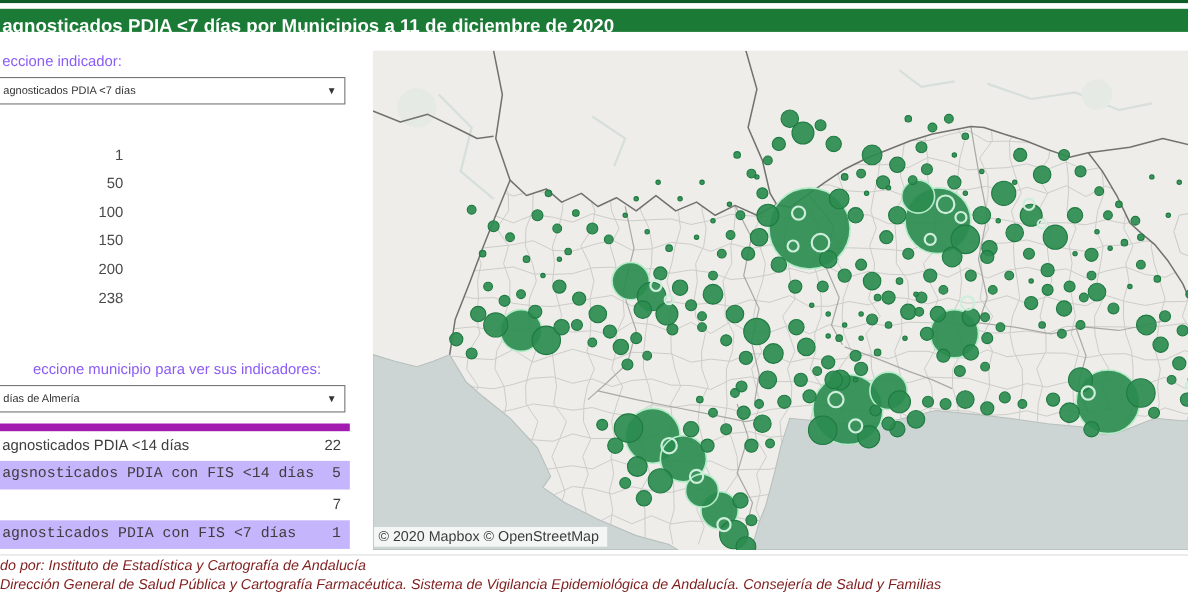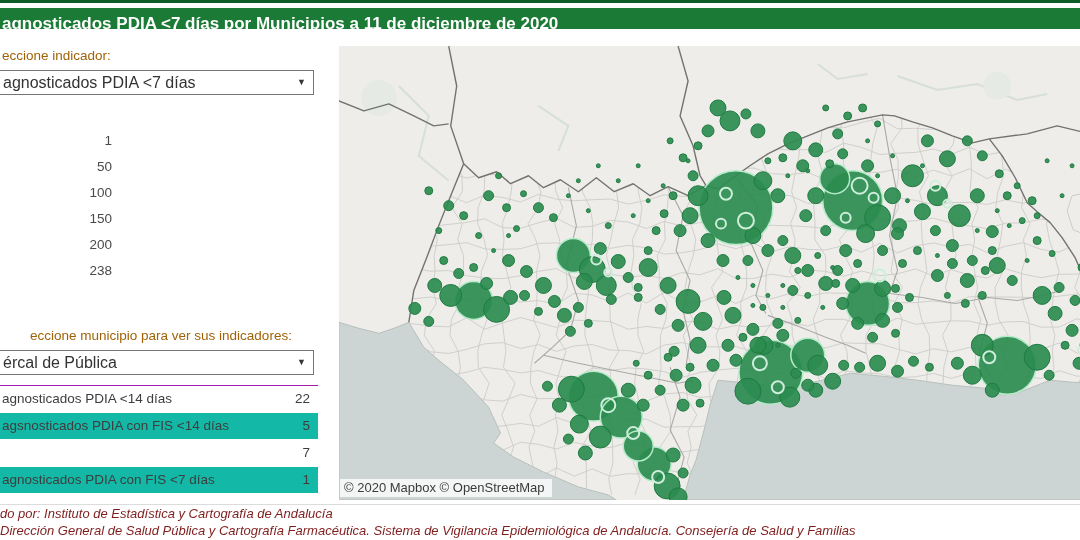--- a/index.html
+++ b/index.html
@@ -6,30 +6,30 @@
   .screen{position:relative;width:1080px;height:540px;overflow:hidden;
           font-family:"Liberation Sans", sans-serif;background:#fff;}
   
   .hdr-topline{position:absolute;left:0;top:0;width:1080px;height:3px;background:#0b5c26;}
   .hdr-white{position:absolute;left:0;top:3px;width:1080px;height:5px;background:#fff;}
   .hdr-bar{position:absolute;left:0;top:8px;width:1080px;height:21px;background:#1b7a35;}
   .hdr-title{position:absolute;left:2px;top:0;height:31px;line-height:31px;color:#fff;
              font-size:17px;font-weight:bold;white-space:nowrap;}
   
   .sidebar{position:absolute;left:0;top:39px;width:320px;height:461px;background:#fff;}
-  .side-label{position:absolute;left:2px;font-size:13.5px;color:#a16207;white-space:nowrap;}
+  .side-label{position:absolute;left:2px;font-size:13.5px;color:#8b5cf6;white-space:nowrap;}
   .select-box{position:absolute;left:-8px;width:320px;height:23px;border:1px solid #767676;
               background:#fff;box-sizing:content-box;}
   .select-box .val{position:absolute;left:10px;top:0;height:23px;line-height:23px;
-                   font-size:16px;color:#333;white-space:nowrap;}
+                   font-size:10px;color:#333;white-space:nowrap;}
   .select-box .arrow{position:absolute;right:7px;top:7px;font-size:9px;color:#333;line-height:9px;}
   .legend-svg{position:absolute;left:0;top:91px;}
-  .tbl{position:absolute;left:0;top:346px;width:318px;border-top:1px solid #a21caf;}
+  .tbl{position:absolute;left:0;top:346px;width:318px;border-top:7px solid #a21caf;}
   .tbl-row{position:relative;width:318px;height:26px;margin-bottom:1px;}
-  .tbl-row.alt{background:#14b8a6;}
+  .tbl-row.alt{background:#c4b5fd;font-family:Liberation Mono, monospace;}
   .tbl-row .lbl{position:absolute;left:2px;top:0;height:26px;line-height:26px;
                 font-size:13.5px;color:#3d3d3d;white-space:nowrap;}
   .tbl-row .num{position:absolute;right:8px;top:0;height:26px;line-height:26px;
                 font-size:13.5px;color:#3d3d3d;}
   
   .map-wrap{position:absolute;left:339px;top:46px;width:758px;height:454px;background:#eeedea;overflow:hidden;}
   .attribution{position:absolute;left:1px;bottom:3px;background:rgba(255,255,255,0.78);
                padding:1px 7px 2px 4px;font-size:13px;color:#3b3b3b;white-space:nowrap;}
   
   .footer-sep{position:absolute;left:0;top:504px;width:1080px;height:1px;background:#dcdcdc;}
@@ -78,21 +78,21 @@
         <text x="112" y="119" text-anchor="end" font-size="13.5" fill="#4a4a4a" font-family="&quot;Liberation Sans&quot;, sans-serif">200</text>
         <g clip-path="inset(127px 0 17px 0)">
           <circle cx="23" cy="140" r="27" fill="#cdcdcd" stroke="#b3b3b3" stroke-width="1"></circle>
         </g>
         <text x="112" y="145" text-anchor="end" font-size="13.5" fill="#4a4a4a" font-family="&quot;Liberation Sans&quot;, sans-serif">238</text>
       </svg>
 
     <div class="side-label" style="top:289px;margin-left:28px;">eccione municipio para ver sus indicadores:</div>
 
     <div class="select-box" style="top:311px;">
-      <span class="val">ércal de Pública</span>
+      <span class="val">días de Almería</span>
       <span class="arrow">▼</span>
     </div>
 
     <div class="tbl">
       <div class="tbl-row">
         <span class="lbl">agnosticados PDIA &lt;14 días</span>
         <span class="num">22</span>
       </div>
       <div class="tbl-row alt">
         <span class="lbl">agsnosticados PDIA con FIS &lt;14 días</span>

